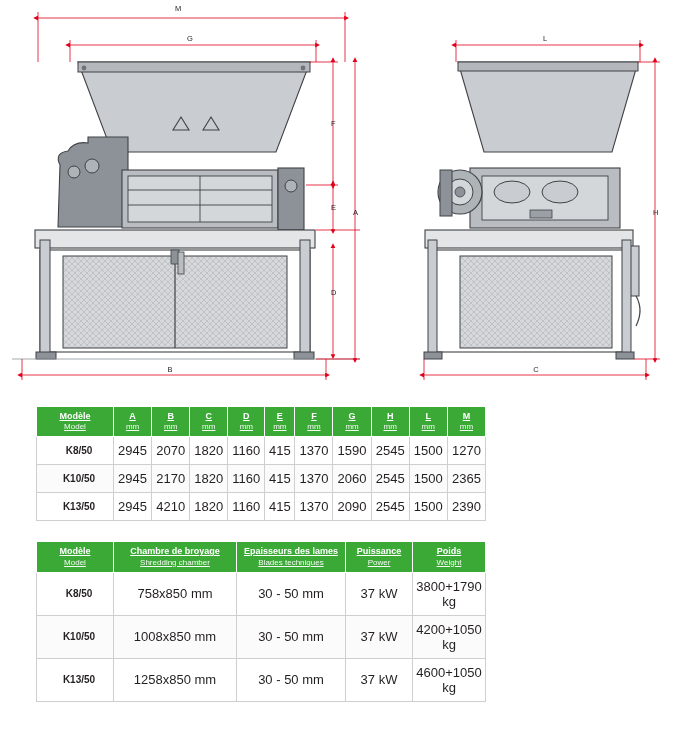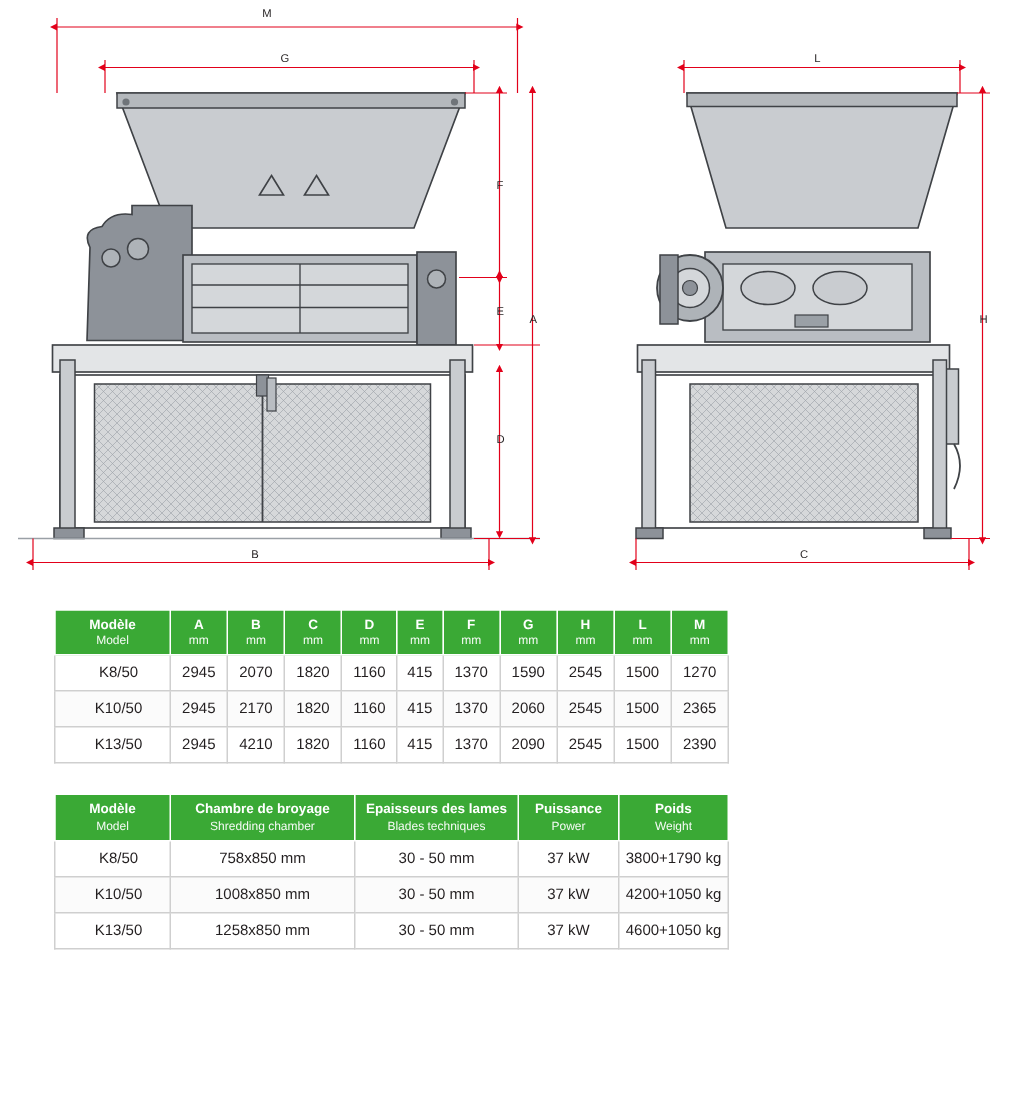--- a/index.html
+++ b/index.html
@@ -69,37 +69,38 @@
   thead th {
     background: #3aa935;
     color: #ffffff;
     border: 1px solid #ffffff;
     font-size: 9px;
     font-weight: bold;
     line-height: 1.25;
     padding: 4px 2px;
     text-align: center;
     vertical-align: middle;
+    text-decoration: underline;
   }
   thead th .sub {
     display: block;
     font-weight: normal;
     font-size: 8px;
     opacity: .95;
   }
   tbody td {
     border: 1px solid #cfcfcf;
-    font-size: 10px;
+    font-size: 13px;
     text-align: center;
     padding: 6px 2px;
     color: #231f20;
     background: #ffffff;
   }
   tbody td.model {
-    font-weight: normal;
+    font-weight: bold;
     font-size: 10px;
     padding-left: 10px;
   }
   tbody tr:nth-child(even) td {
     background: #fbfbfb;
   }
 </style>
 </head>
 <body>
 

